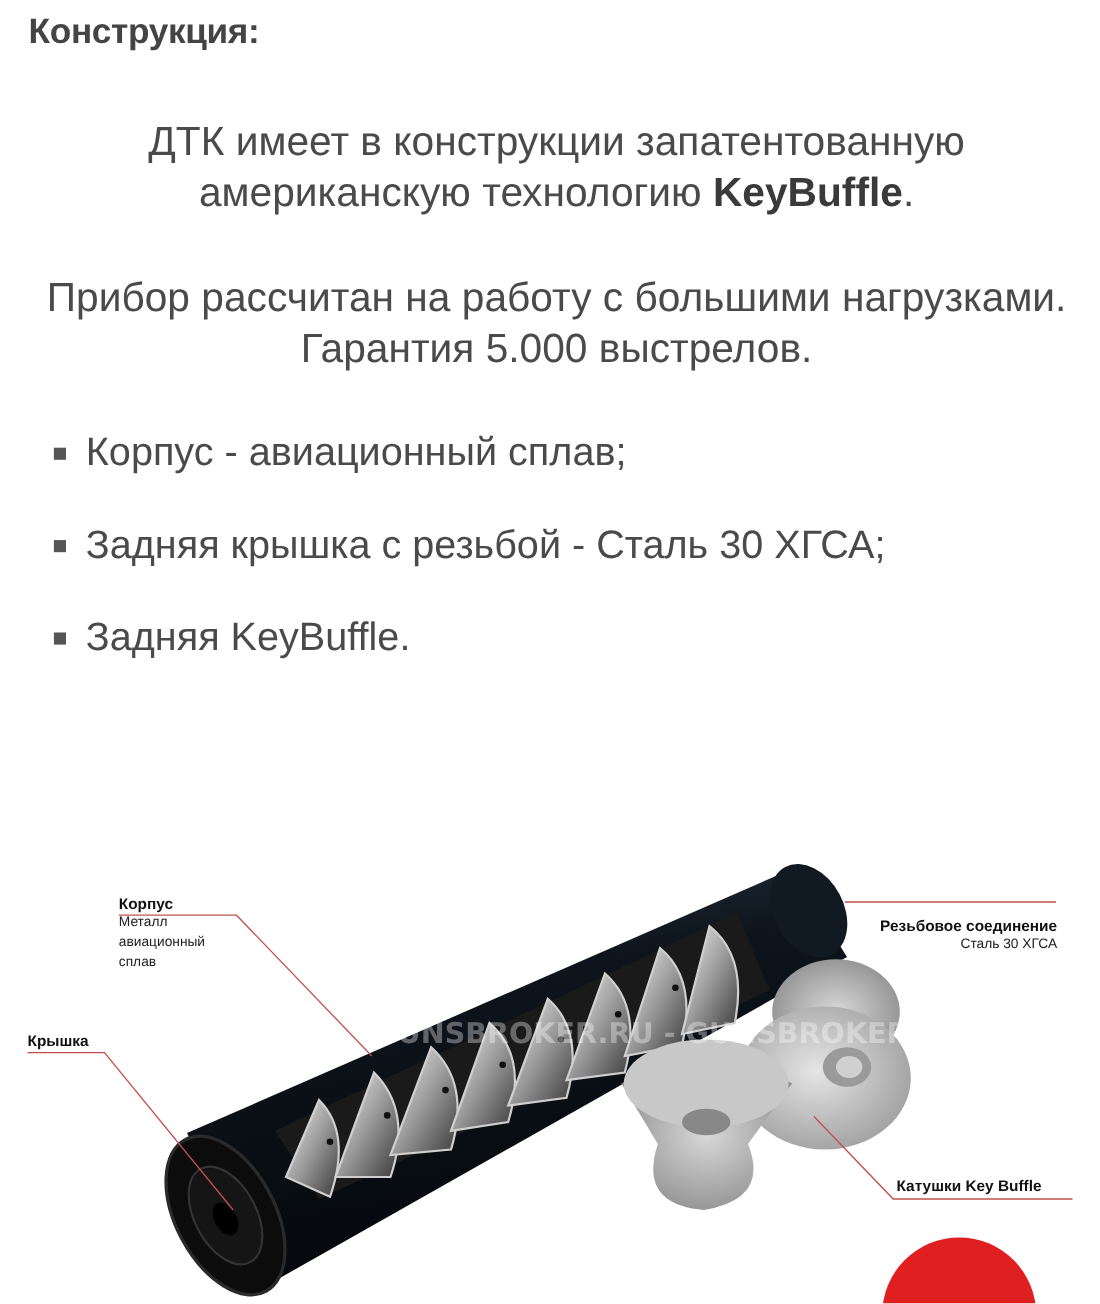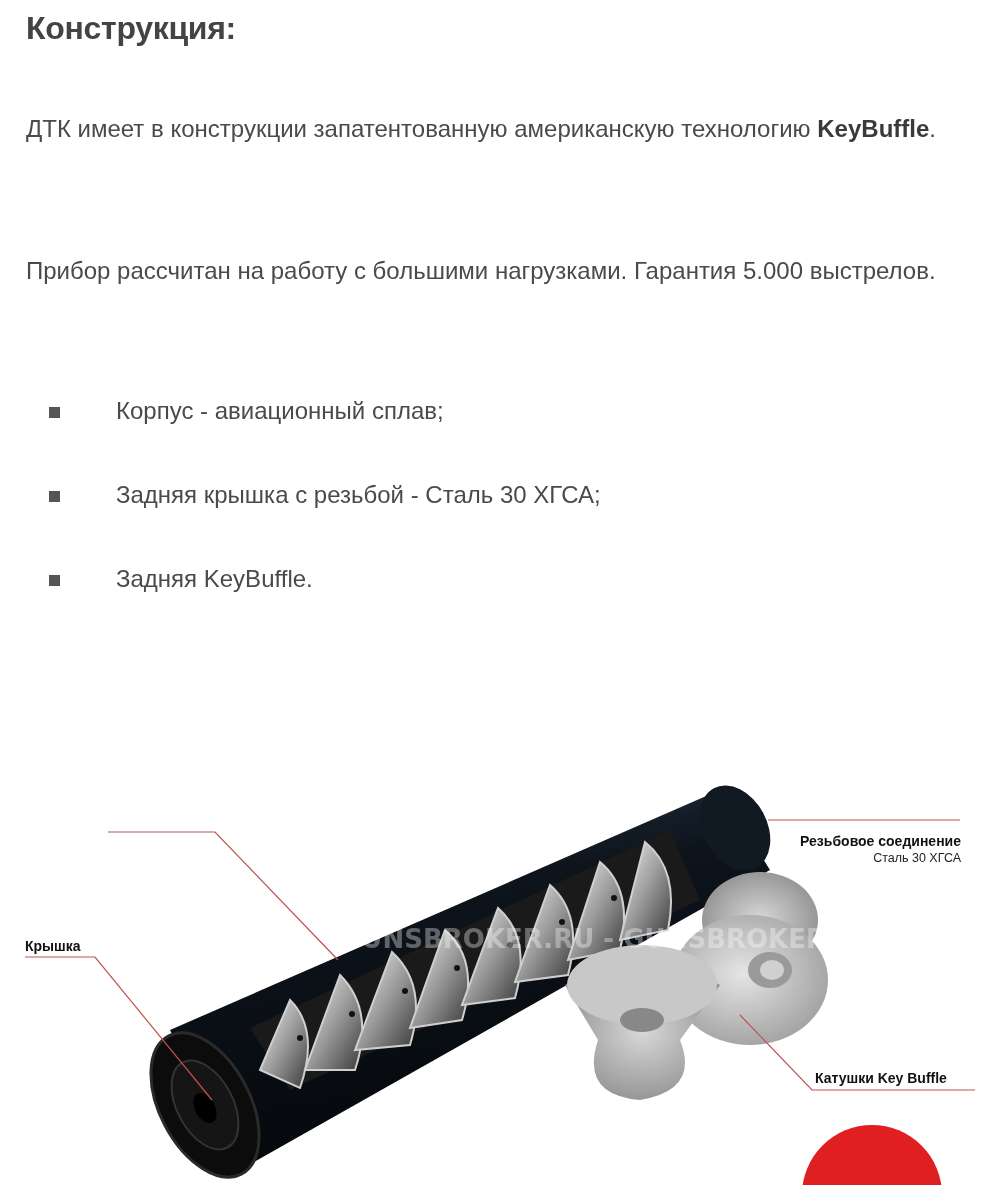--- a/index.html
+++ b/index.html
@@ -5,30 +5,31 @@
     html, body { margin: 0; padding: 0; background: #ffffff; }
     body {
       width: 1000px; height: 1185px; overflow: hidden; position: relative;
       font-family: "Liberation Sans", sans-serif; color: #4a4a4a;
     }
     .heading {
       position: absolute; left: 26px; top: 10px;
       font-size: 32px; font-weight: bold; color: #444444; letter-spacing: -0.3px;
     }
     .para {
-      position: absolute; left: 26px; font-size: 24px; line-height: 46px; color: #4a4a4a;
+      position: absolute; left: 26px; font-size: 37px; line-height: 46px; color: #4a4a4a;
       width: 960px;
+      text-align: center;
     }
     .para b { color: #3a3a3a; }
     .p1 { top: 106px; }
     .p2 { top: 248px; }
     ul.features { position: absolute; left: 0; top: 388px; margin: 0; padding: 0; list-style: none; }
     ul.features li {
-      position: relative; padding-left: 116px; height: 84px;
-      font-size: 24px; line-height: 46px; color: #4a4a4a;
+      position: relative; padding-left: 78px; height: 84px;
+      font-size: 36px; line-height: 46px; color: #4a4a4a;
     }
     ul.features li .bullet {
       position: absolute; left: 49px; top: 19px; width: 11px; height: 11px; background: #555555;
     }
     .diagram { position: absolute; left: 0; top: 770px; width: 1000px; height: 415px; }
     .lbl-bold { font-weight: bold; color: #111; font-size: 14px; }
     .lbl-small { font-size: 12.5px; color: #222; line-height: 18px; }
   </style>
 </head>
 <body>
@@ -117,19 +118,25 @@
       <polyline points="108,62 215,62 338,190"></polyline>
       <polyline points="25,187 95,187 212,330"></polyline>
       <polyline points="768,50 960,50"></polyline>
       <polyline points="740,245 812,320 975,320"></polyline>
     </g>
 
     <circle cx="872" cy="425" r="70" fill="#e02020"></circle>
   </svg>
 
   
+  <div style="position:absolute;left:108px;top:43px;">
+    <div class="lbl-bold">Корпус</div>
+    <div class="lbl-small">Металл</div>
+    <div class="lbl-small">авиационный</div>
+    <div class="lbl-small">сплав</div>
+  </div>
   <div class="lbl-bold" style="position:absolute;left:25px;top:168px;">Крышка</div>
   <div style="position:absolute;left:768px;top:33px;text-align:right;width:193px;margin-top:30px;">
     <div class="lbl-bold">Резьбовое соединение</div>
     <div class="lbl-small">Сталь 30 ХГСА</div>
   </div>
   <div class="lbl-bold" style="position:absolute;left:815px;top:300px;">Катушки Key Buffle</div>
 </div>
 
 </body></html>

